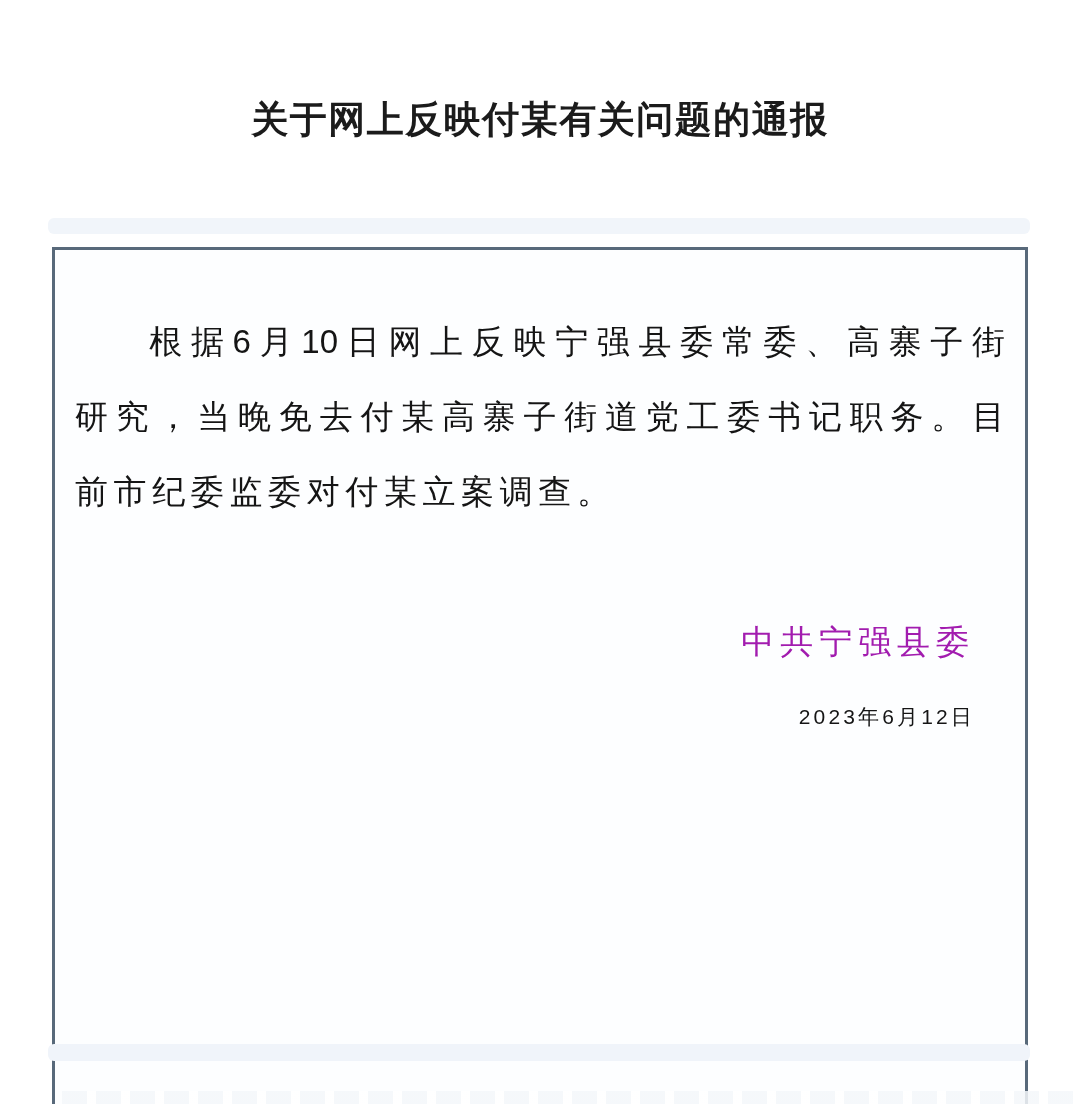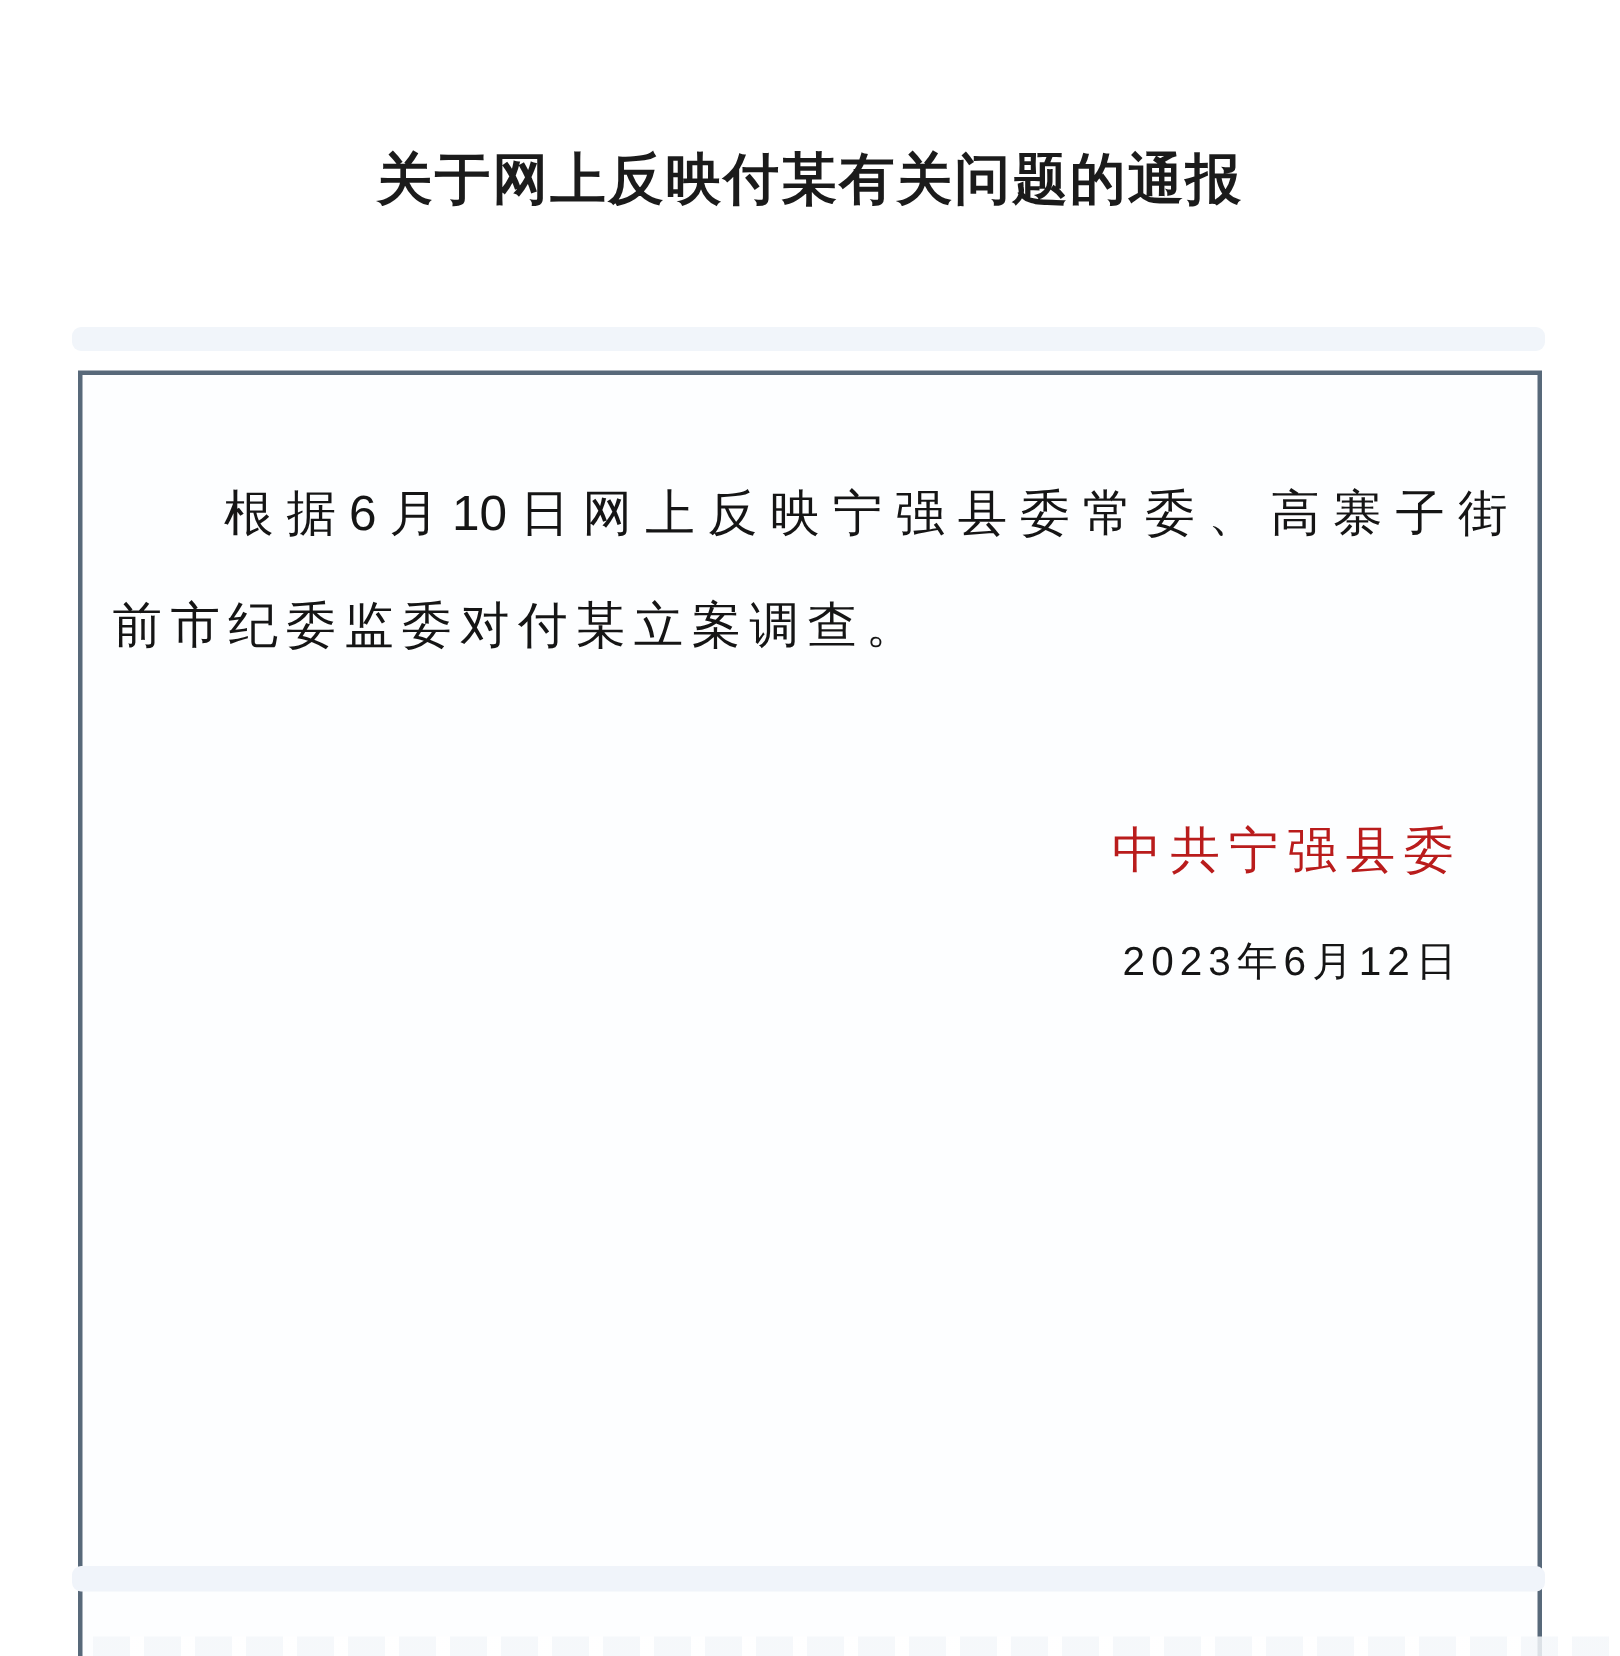--- a/index.html
+++ b/index.html
@@ -62,28 +62,28 @@
   .body-line.last {
     text-align: left;
     text-align-last: left;
     letter-spacing: 0.17em;
     white-space: normal;
   }
   .signature-line {
     margin: 75px 0 0 0;
     font-size: 33px;
     line-height: 75px;
-    color: #b91c1c;
+    color: #a21caf;
     text-align: right;
     padding-right: 30px;
     letter-spacing: 0.18em;
   }
   .date-line {
     margin: 0;
-    font-size: 27px;
+    font-size: 21px;
     line-height: 75px;
     color: #151515;
     text-align: right;
     padding-right: 30px;
     letter-spacing: 0.15em;
   }
   .watermark-row {
     position: absolute;
     left: 62px;
     right: 0;
@@ -97,20 +97,21 @@
 </style>
 </head>
 <body>
 
 <h1 class="page-title">关于网上反映付某有关问题的通报</h1>
 
 <div class="stripe stripe-top"></div>
 
 <section class="notice-box">
   <p class="body-line first">根据6月10日网上反映宁强县委常委、高寨子街</p>
+  <p class="body-line">研究，当晚免去付某高寨子街道党工委书记职务。目</p>
   <p class="body-line last">前市纪委监委对付某立案调查。</p>
   <p class="signature-line">中共宁强县委</p>
   <p class="date-line">2023年6月12日</p>
 </section>
 
 <div class="stripe stripe-bottom"></div>
 
 <div class="watermark-row"></div>
 
 </body></html>

